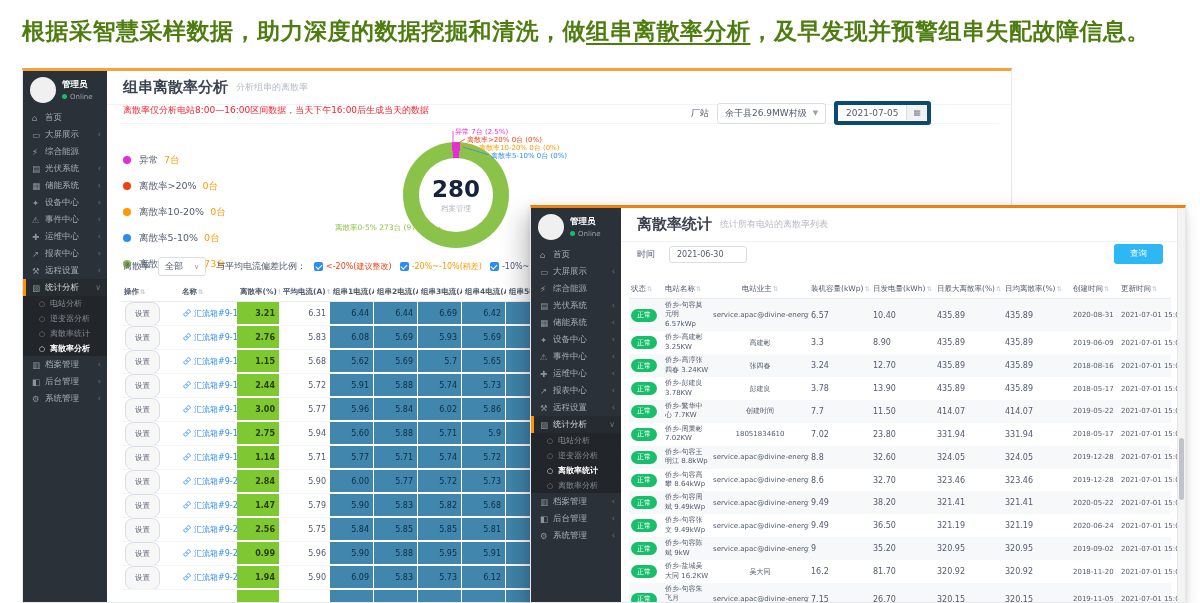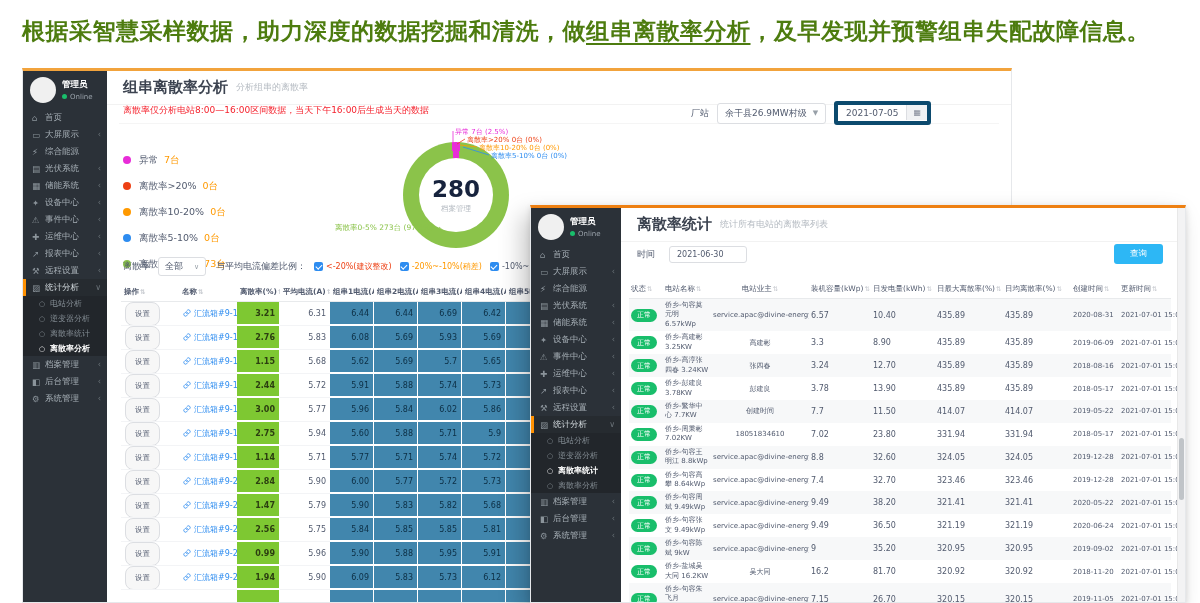--- a/index.html
+++ b/index.html
@@ -774,21 +774,21 @@
               <div class="rt-cell">32.60</div>
               <div class="rt-cell">324.05</div>
               <div class="rt-cell">324.05</div>
               <div class="rt-cell rt-date">2019-12-28</div>
               <div class="rt-cell rt-date">2021-07-01 15:09:15</div>
             </div>
             <div class="rt-row">
               <div class="rt-cell"><span class="badge">正常</span></div>
               <div class="rt-cell rt-name">侨乡-句容高攀 8.64kWp</div>
               <div class="rt-cell rt-owner">service.apac@divine-energy.com</div>
-              <div class="rt-cell">7.4</div>
+              <div class="rt-cell">8.6</div>
               <div class="rt-cell">32.70</div>
               <div class="rt-cell">323.46</div>
               <div class="rt-cell">323.46</div>
               <div class="rt-cell rt-date">2019-12-28</div>
               <div class="rt-cell rt-date">2021-07-01 15:09:15</div>
             </div>
             <div class="rt-row">
               <div class="rt-cell"><span class="badge">正常</span></div>
               <div class="rt-cell rt-name">侨乡-句容周斌 9.49kWp</div>
               <div class="rt-cell rt-owner">service.apac@divine-energy.com</div>

